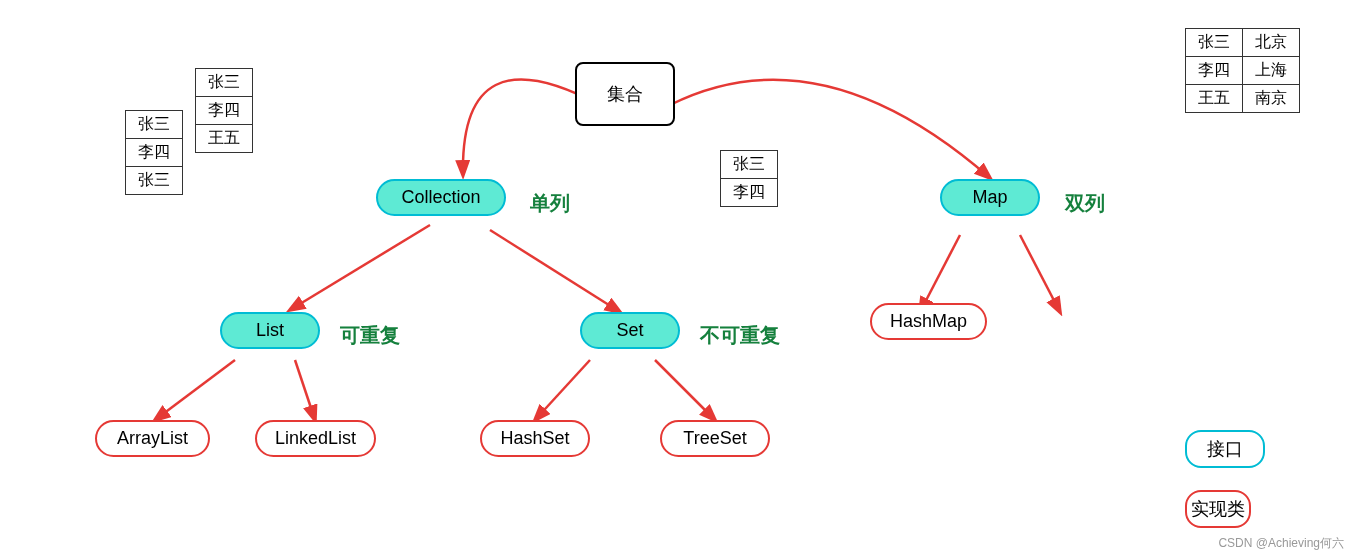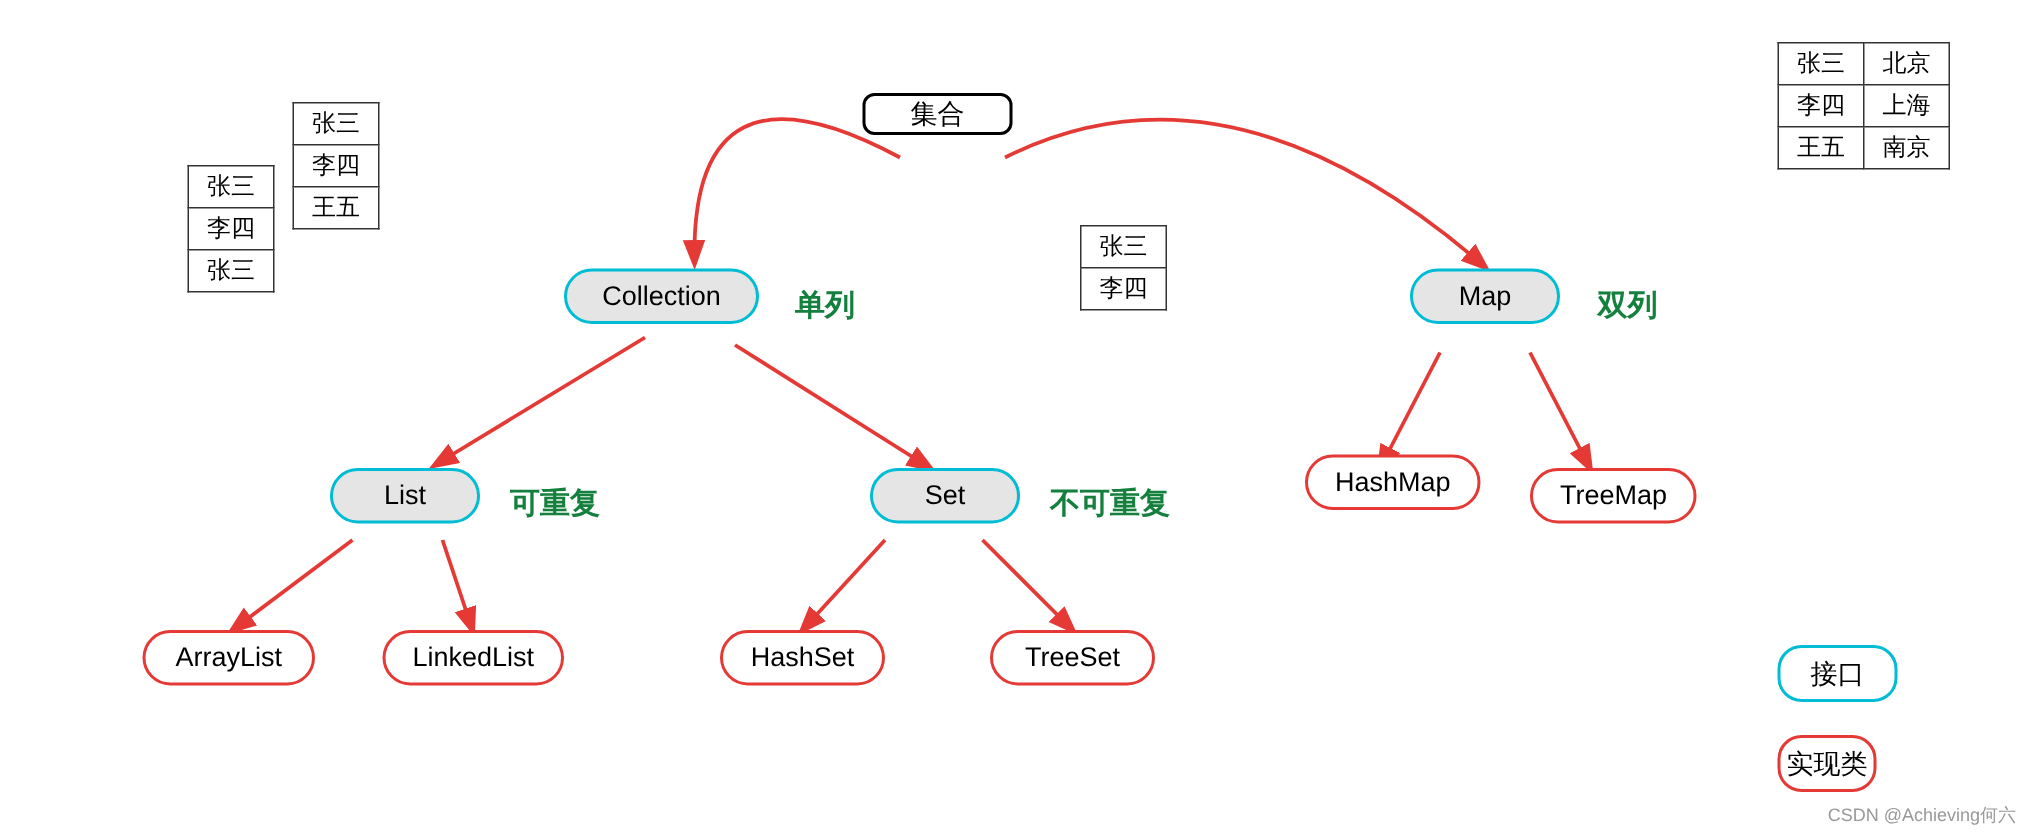--- a/index.html
+++ b/index.html
@@ -22,28 +22,28 @@
       display: flex;
       align-items: center;
       justify-content: center;
       text-align: center;
       font-size: 18px;
       font-weight: 500;
     }
     .node-black {
       border: 2.5px solid #000;
       border-radius: 8px;
-      padding: 0 18px;
+      padding: 18px 18px;
       background: #fff;
     }
     .node-cyan {
       border: 2px solid #00bcd4;
       border-radius: 20px;
       padding: 6px 18px;
-      background: #e5e5e5;
+      background: #5eead4;
       color: #000;
     }
     .node-red {
       border: 2px solid #e53935;
       border-radius: 20px;
       padding: 6px 18px;
       background: #fff;
       color: #000;
     }
     .label-text {
@@ -163,23 +163,20 @@
   </div>
 
   <div class="label-text" style="left:700px; top:322px;">
     <span>不可重复</span>
   </div>
 
   <div class="node node-red" style="left:870px; top:303px; min-width:110px;justify-content:flex-end;">
     <span>HashMap</span>
   </div>
 
-  <div class="node node-red" style="left:1020px; top:312px; min-width:110px;">
-    <span>TreeMap</span>
-  </div>
 
   <div class="node node-red" style="left:95px; top:420px; min-width:115px;text-align:right;">
     <span>ArrayList</span>
   </div>
 
   <div class="node node-red" style="left:255px; top:420px; min-width:120px;">
     <span>LinkedList</span>
   </div>
 
   <div class="node node-red" style="left:480px; top:420px; min-width:110px;">

